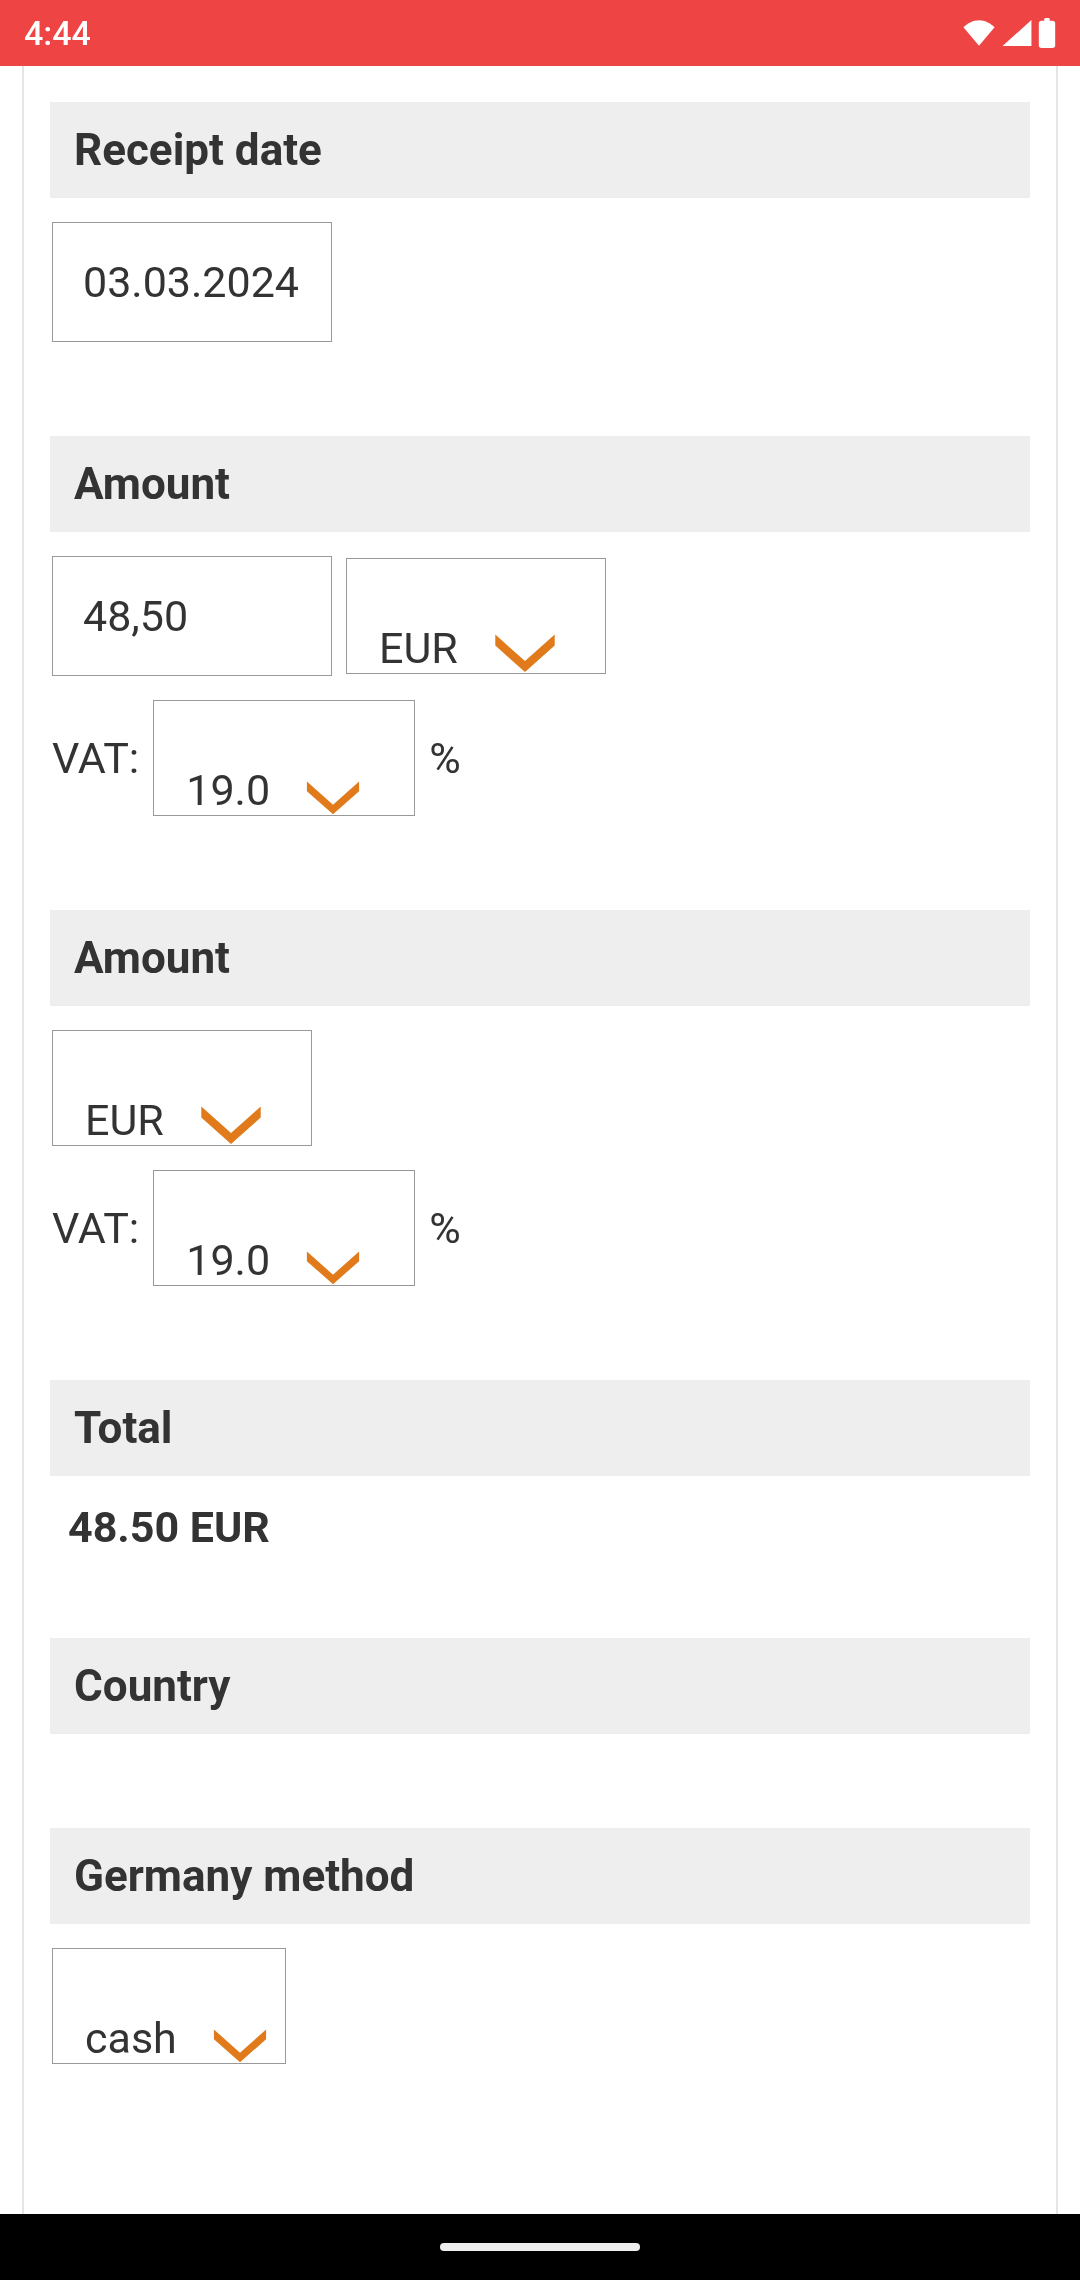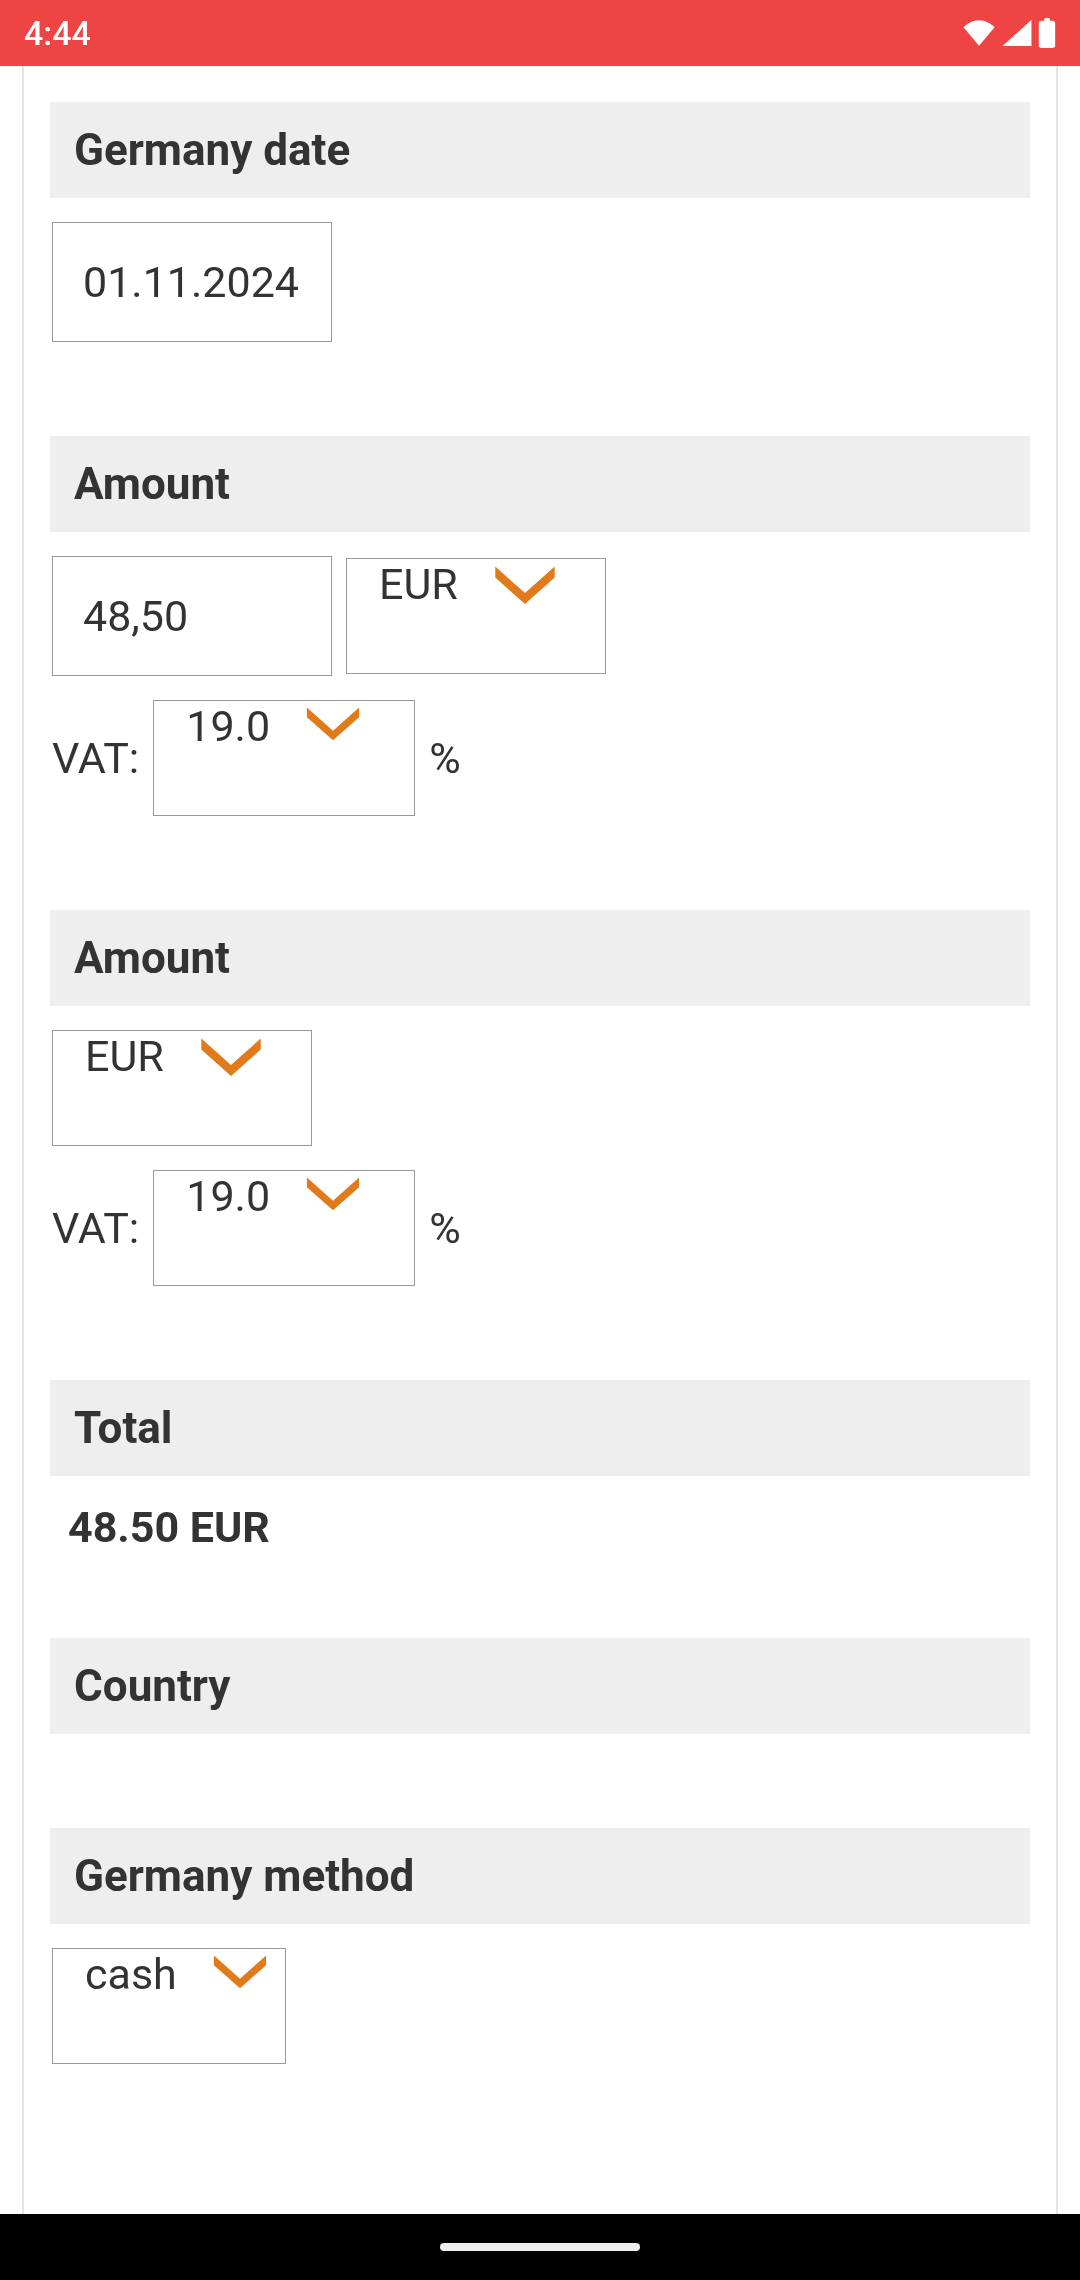--- a/index.html
+++ b/index.html
@@ -79,21 +79,21 @@
       align-items: center;
       padding: 0 30px;
       font-size: 43px;
       color: #333;
     }
     .dropdown {
       border: 1.5px solid #999;
       background: #fff;
       height: 116px;
       display: flex;
-      align-items: flex-start;
+      align-items: flex-end;
       padding: 0 16px 0 32px;
       gap: 34px;
     }
     .dropdown-text {
       font-size: 43px;
       color: #333;
     }
     .chevron-down {
       display:inline-block;
     }
@@ -148,24 +148,24 @@
           <rect x="0" y="2" width="12" height="20" rx="2" fill="#fff"></rect>
           <rect x="4" y="0" width="4" height="3" rx="1" fill="#fff"></rect>
         </svg>
     </span>
   </span>
 </div>
 
 <div class="content-wrapper">
   <div class="form-card">
 
-    <div class="section-header first">Germany date</div>
+    <div class="section-header first">Receipt date</div>
     <div class="field-row">
       <div class="input-box">
-        <span>01.11.2024</span>
+        <span>03.03.2024</span>
       </div>
     </div>
 
     <div class="spacer-lg"></div>
 
     <div class="section-header">Amount</div>
     <div class="field-row">
       <div class="input-box">
         <span>48,50</span>
       </div>

